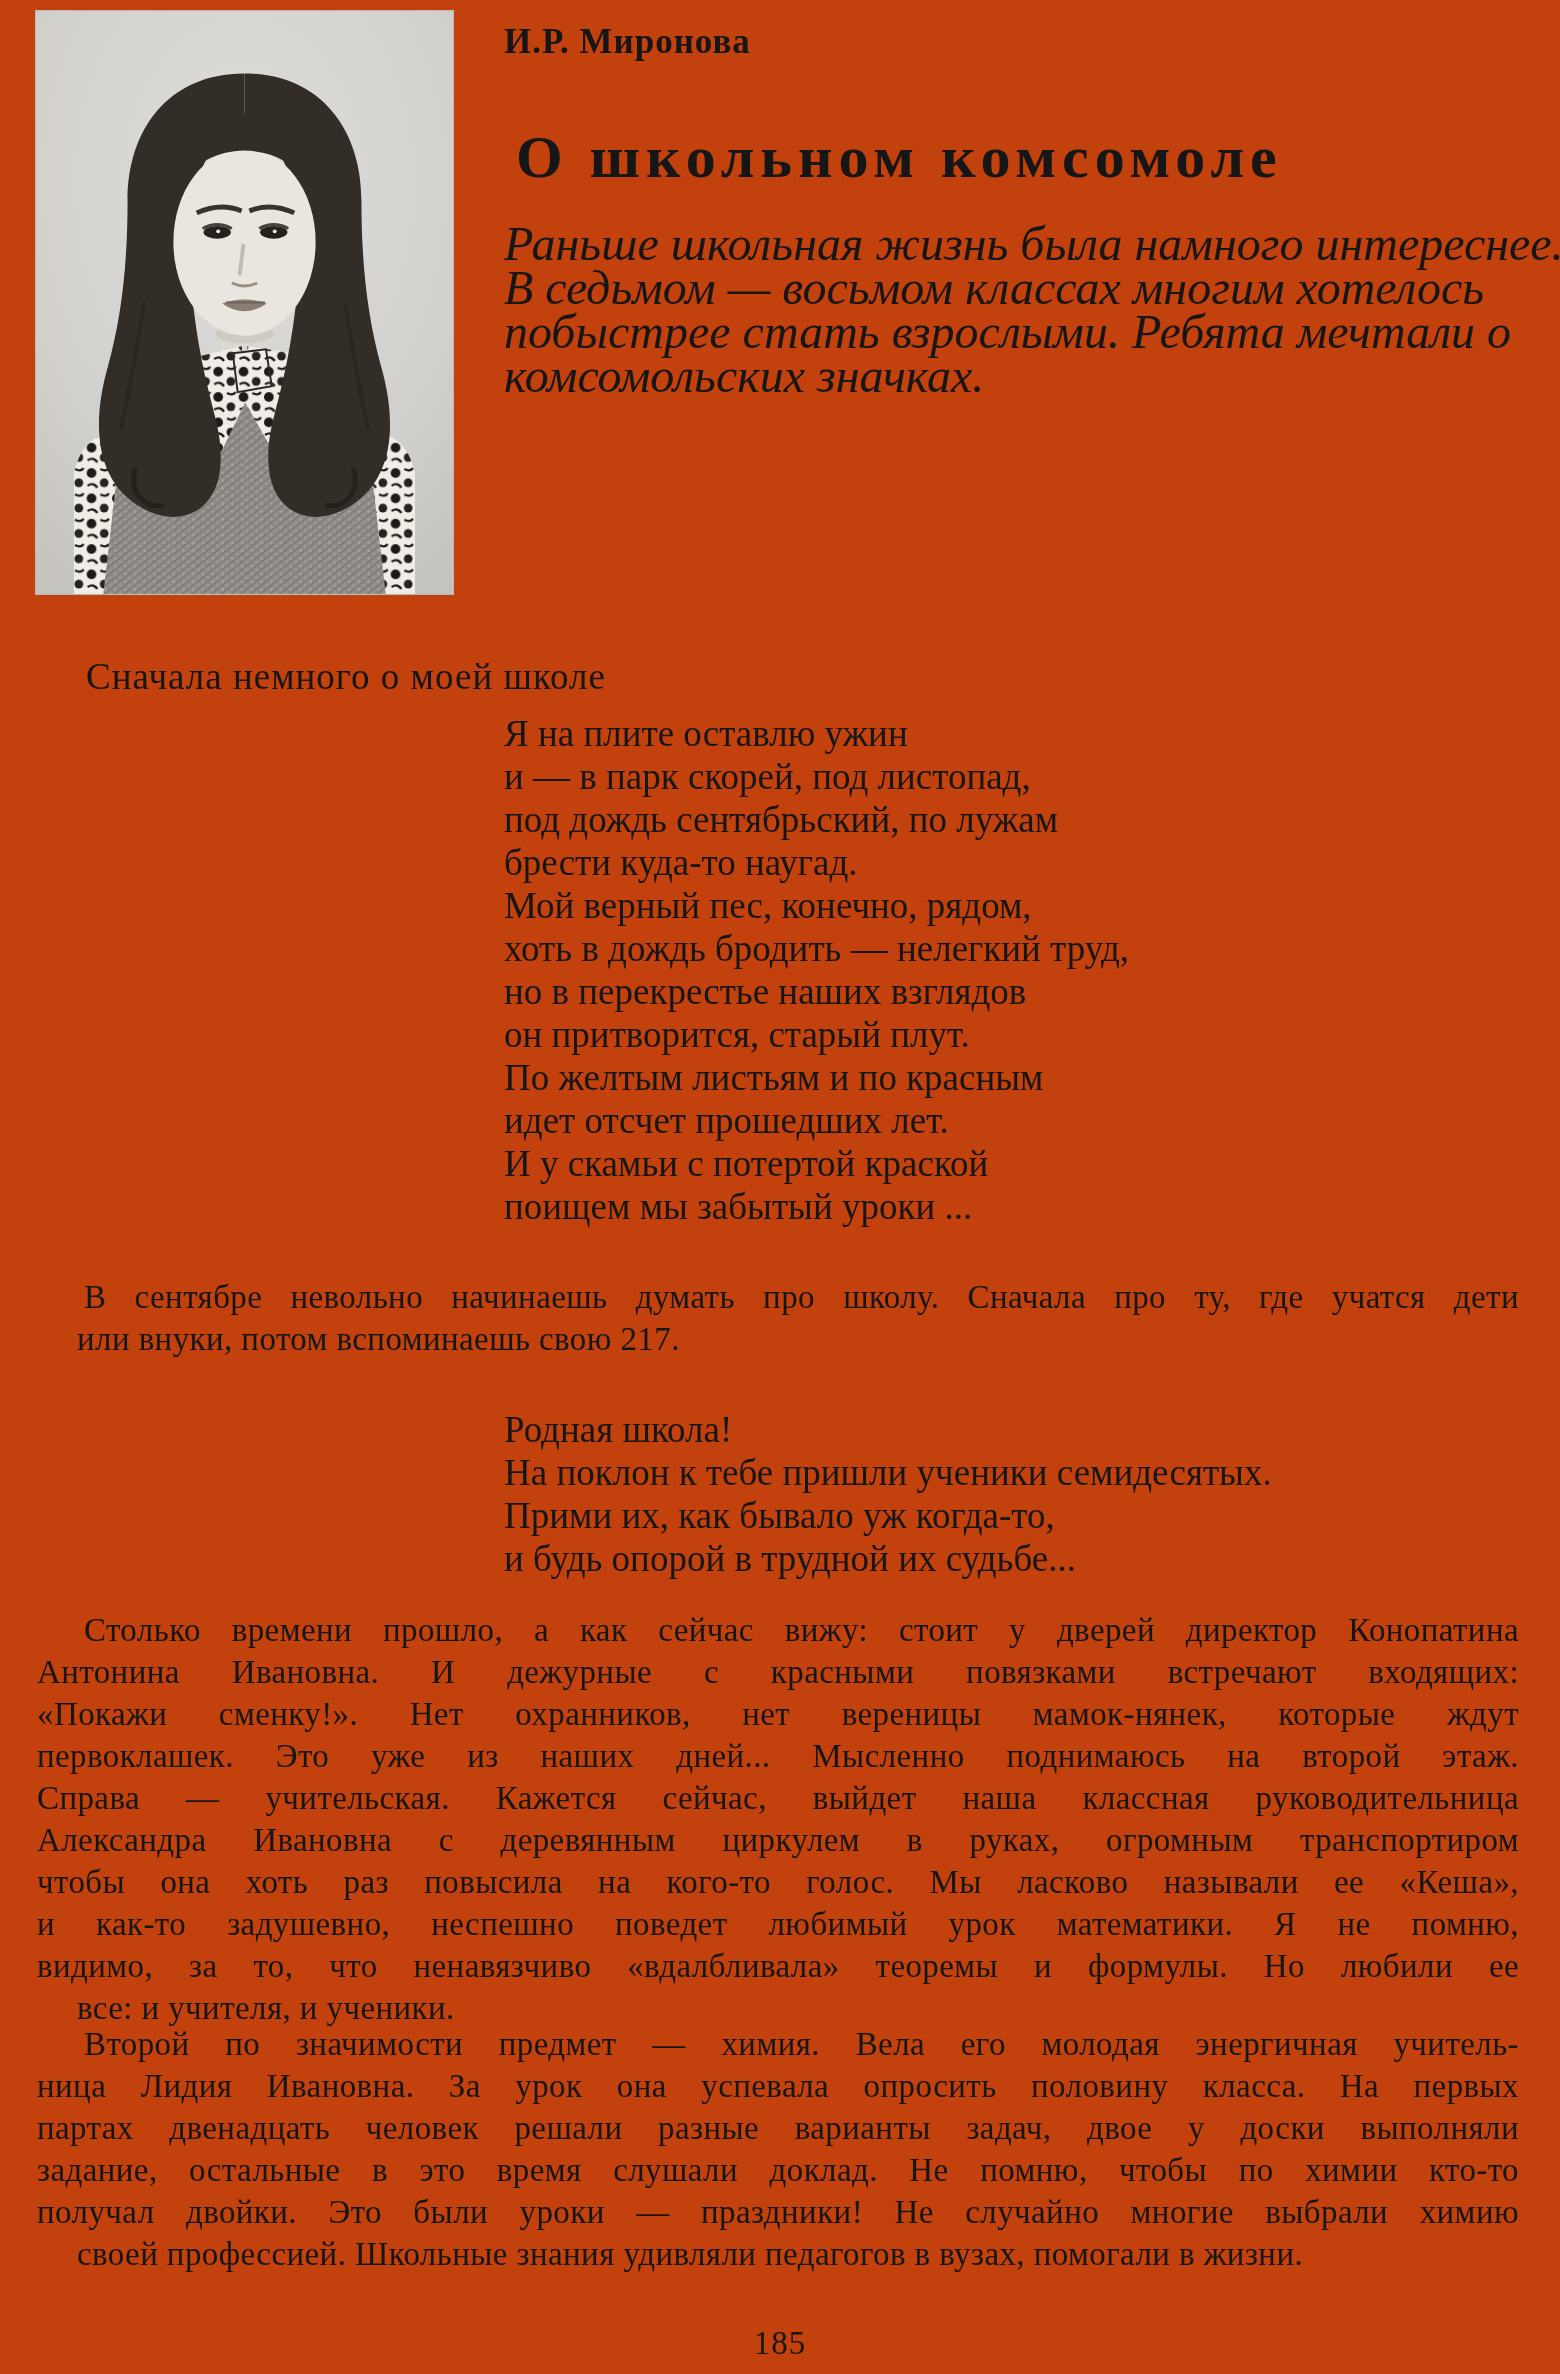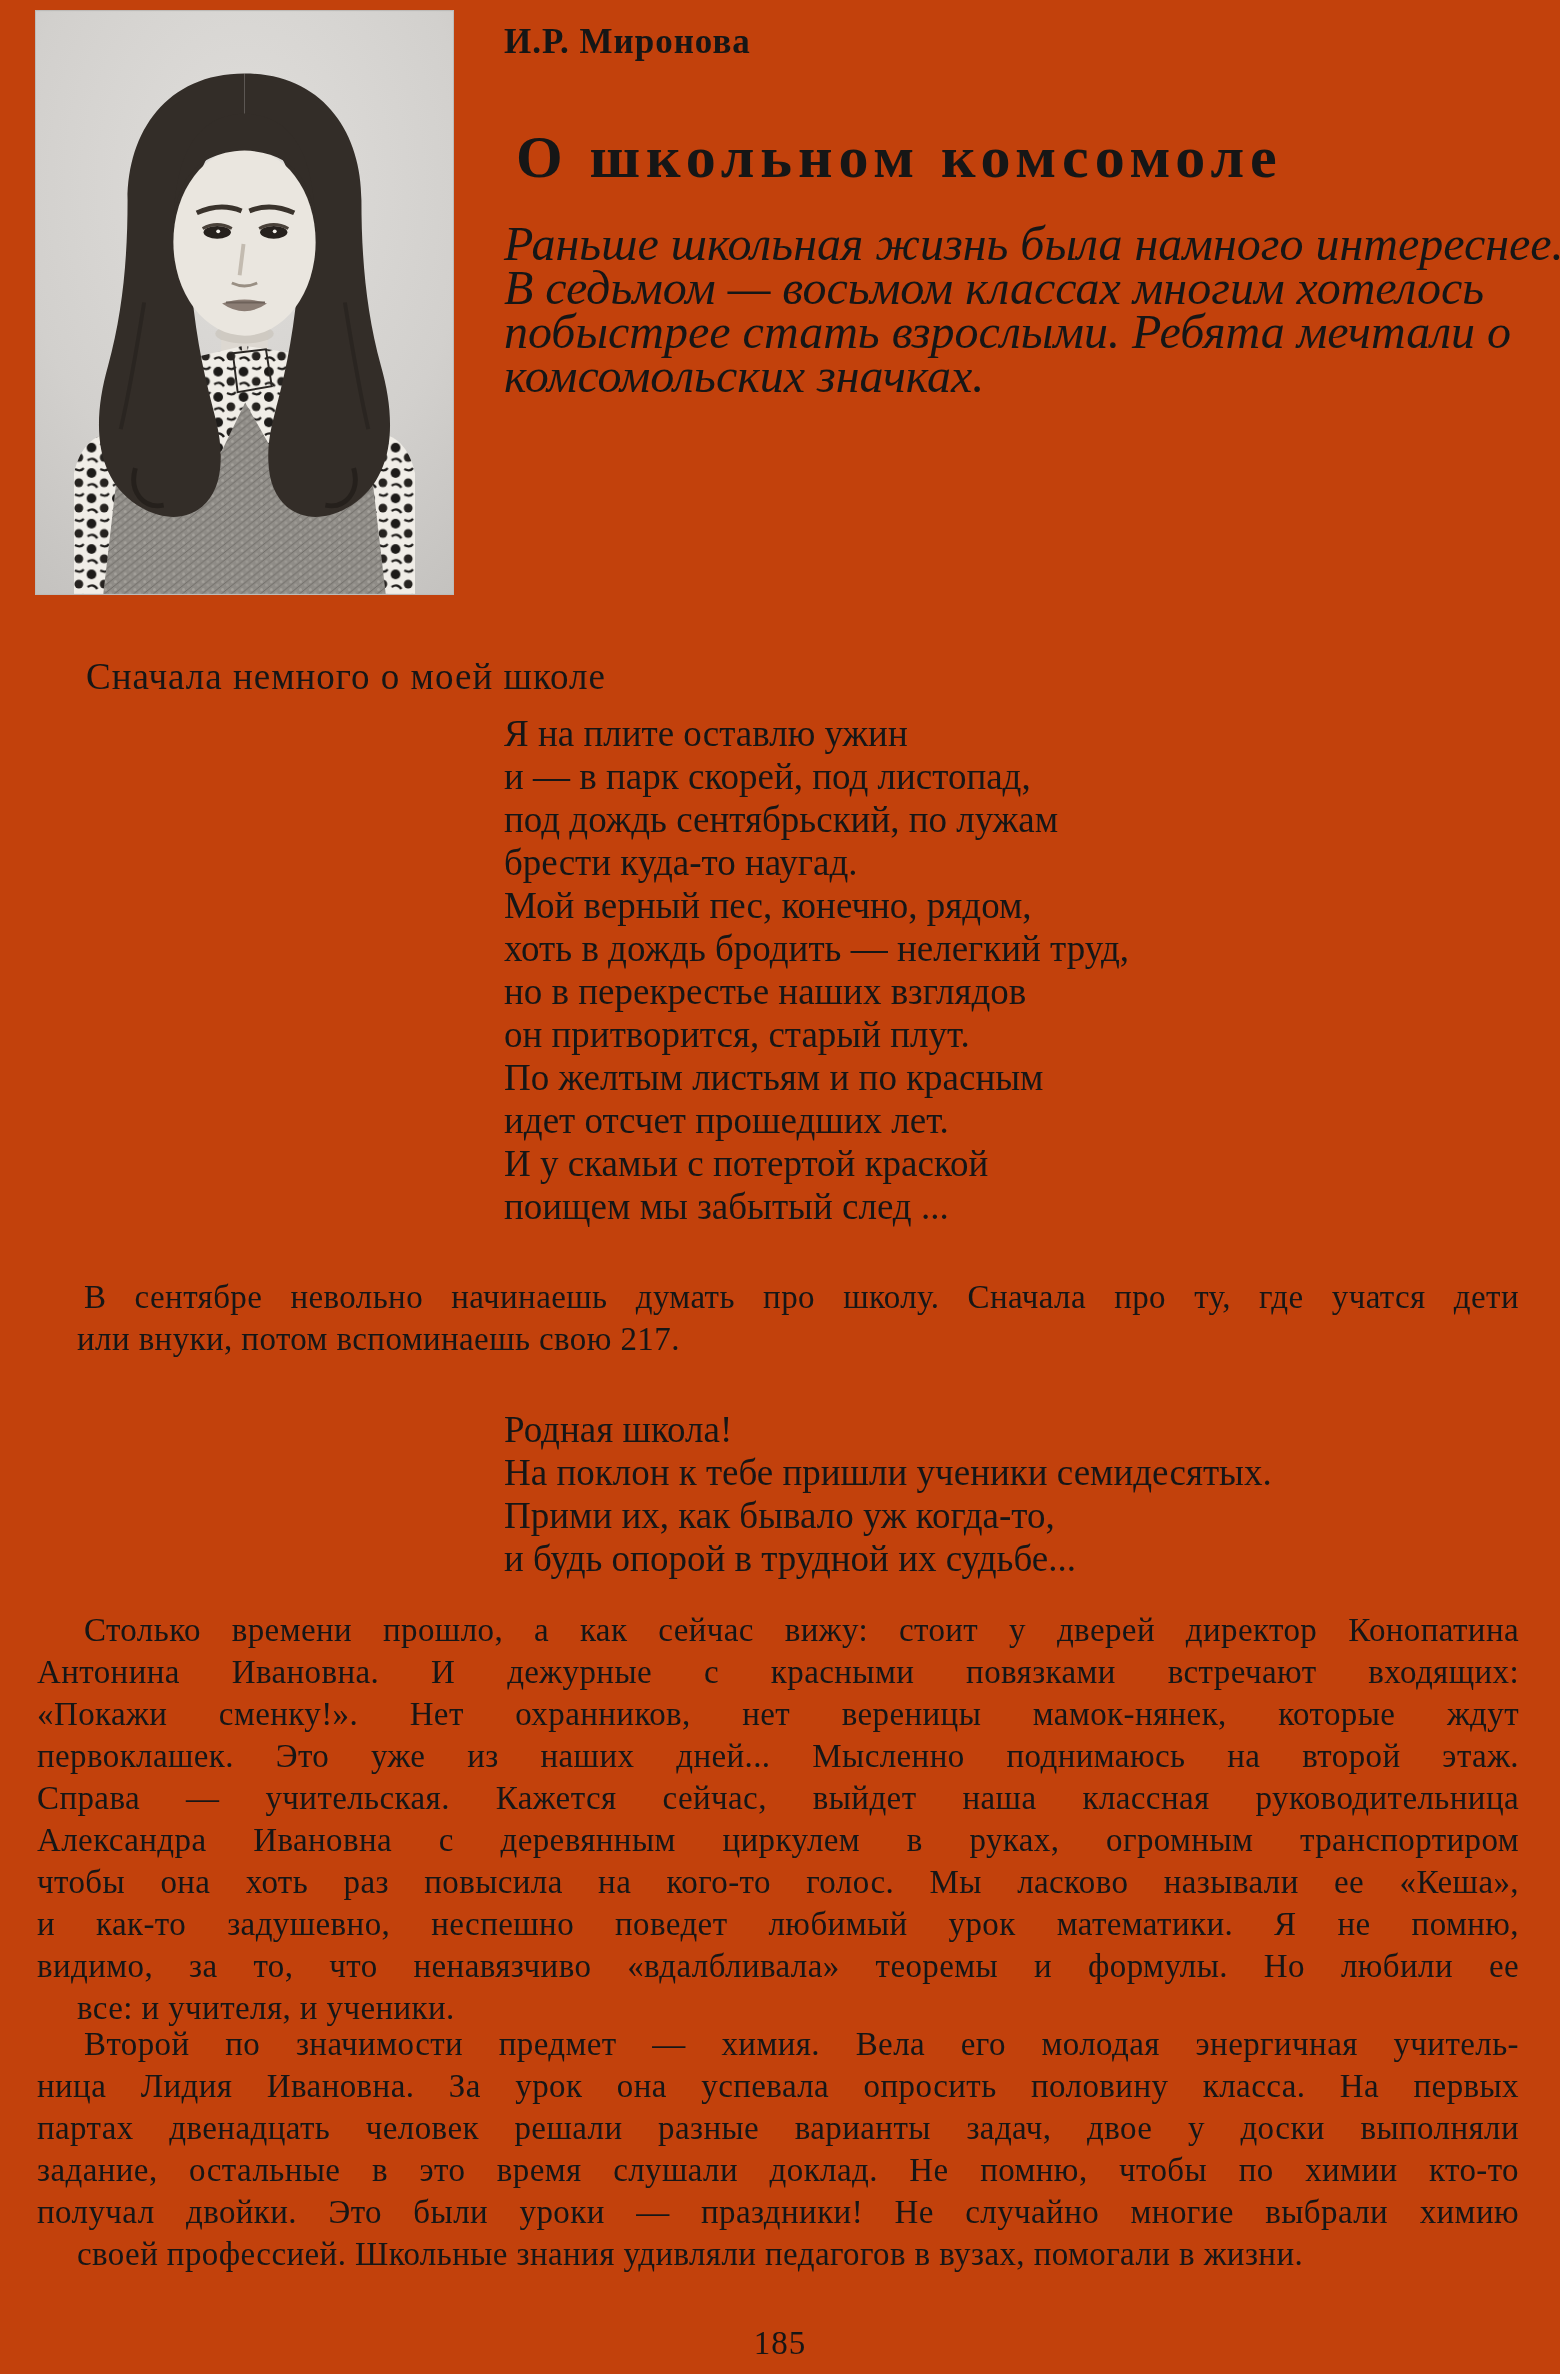--- a/index.html
+++ b/index.html
@@ -138,21 +138,21 @@
       <div class="pline">и — в парк скорей, под листопад,</div>
       <div class="pline">под дождь сентябрьский, по лужам</div>
       <div class="pline">брести куда-то наугад.</div>
       <div class="pline">Мой верный пес, конечно, рядом,</div>
       <div class="pline">хоть в дождь бродить — нелегкий труд,</div>
       <div class="pline">но в перекрестье наших взглядов</div>
       <div class="pline">он притворится, старый плут.</div>
       <div class="pline">По желтым листьям и по красным</div>
       <div class="pline">идет отсчет прошедших лет.</div>
       <div class="pline">И у скамьи с потертой краской</div>
-      <div class="pline">поищем мы забытый след ...</div>
+      <div class="pline">поищем мы забытый уроки ...</div>
     </div>
 
   <div class="para" id="para-school">
       <div class="jline">В сентябре невольно начинаешь думать про школу. Сначала про ту, где учатся дети</div>
       <div class="jline">или внуки, потом вспоминаешь свою 217.</div>
     </div>
 
   <div class="poem poem2">
       <div class="pline">Родная школа!</div>
       <div class="pline">На поклон к тебе пришли ученики семидесятых.</div>

